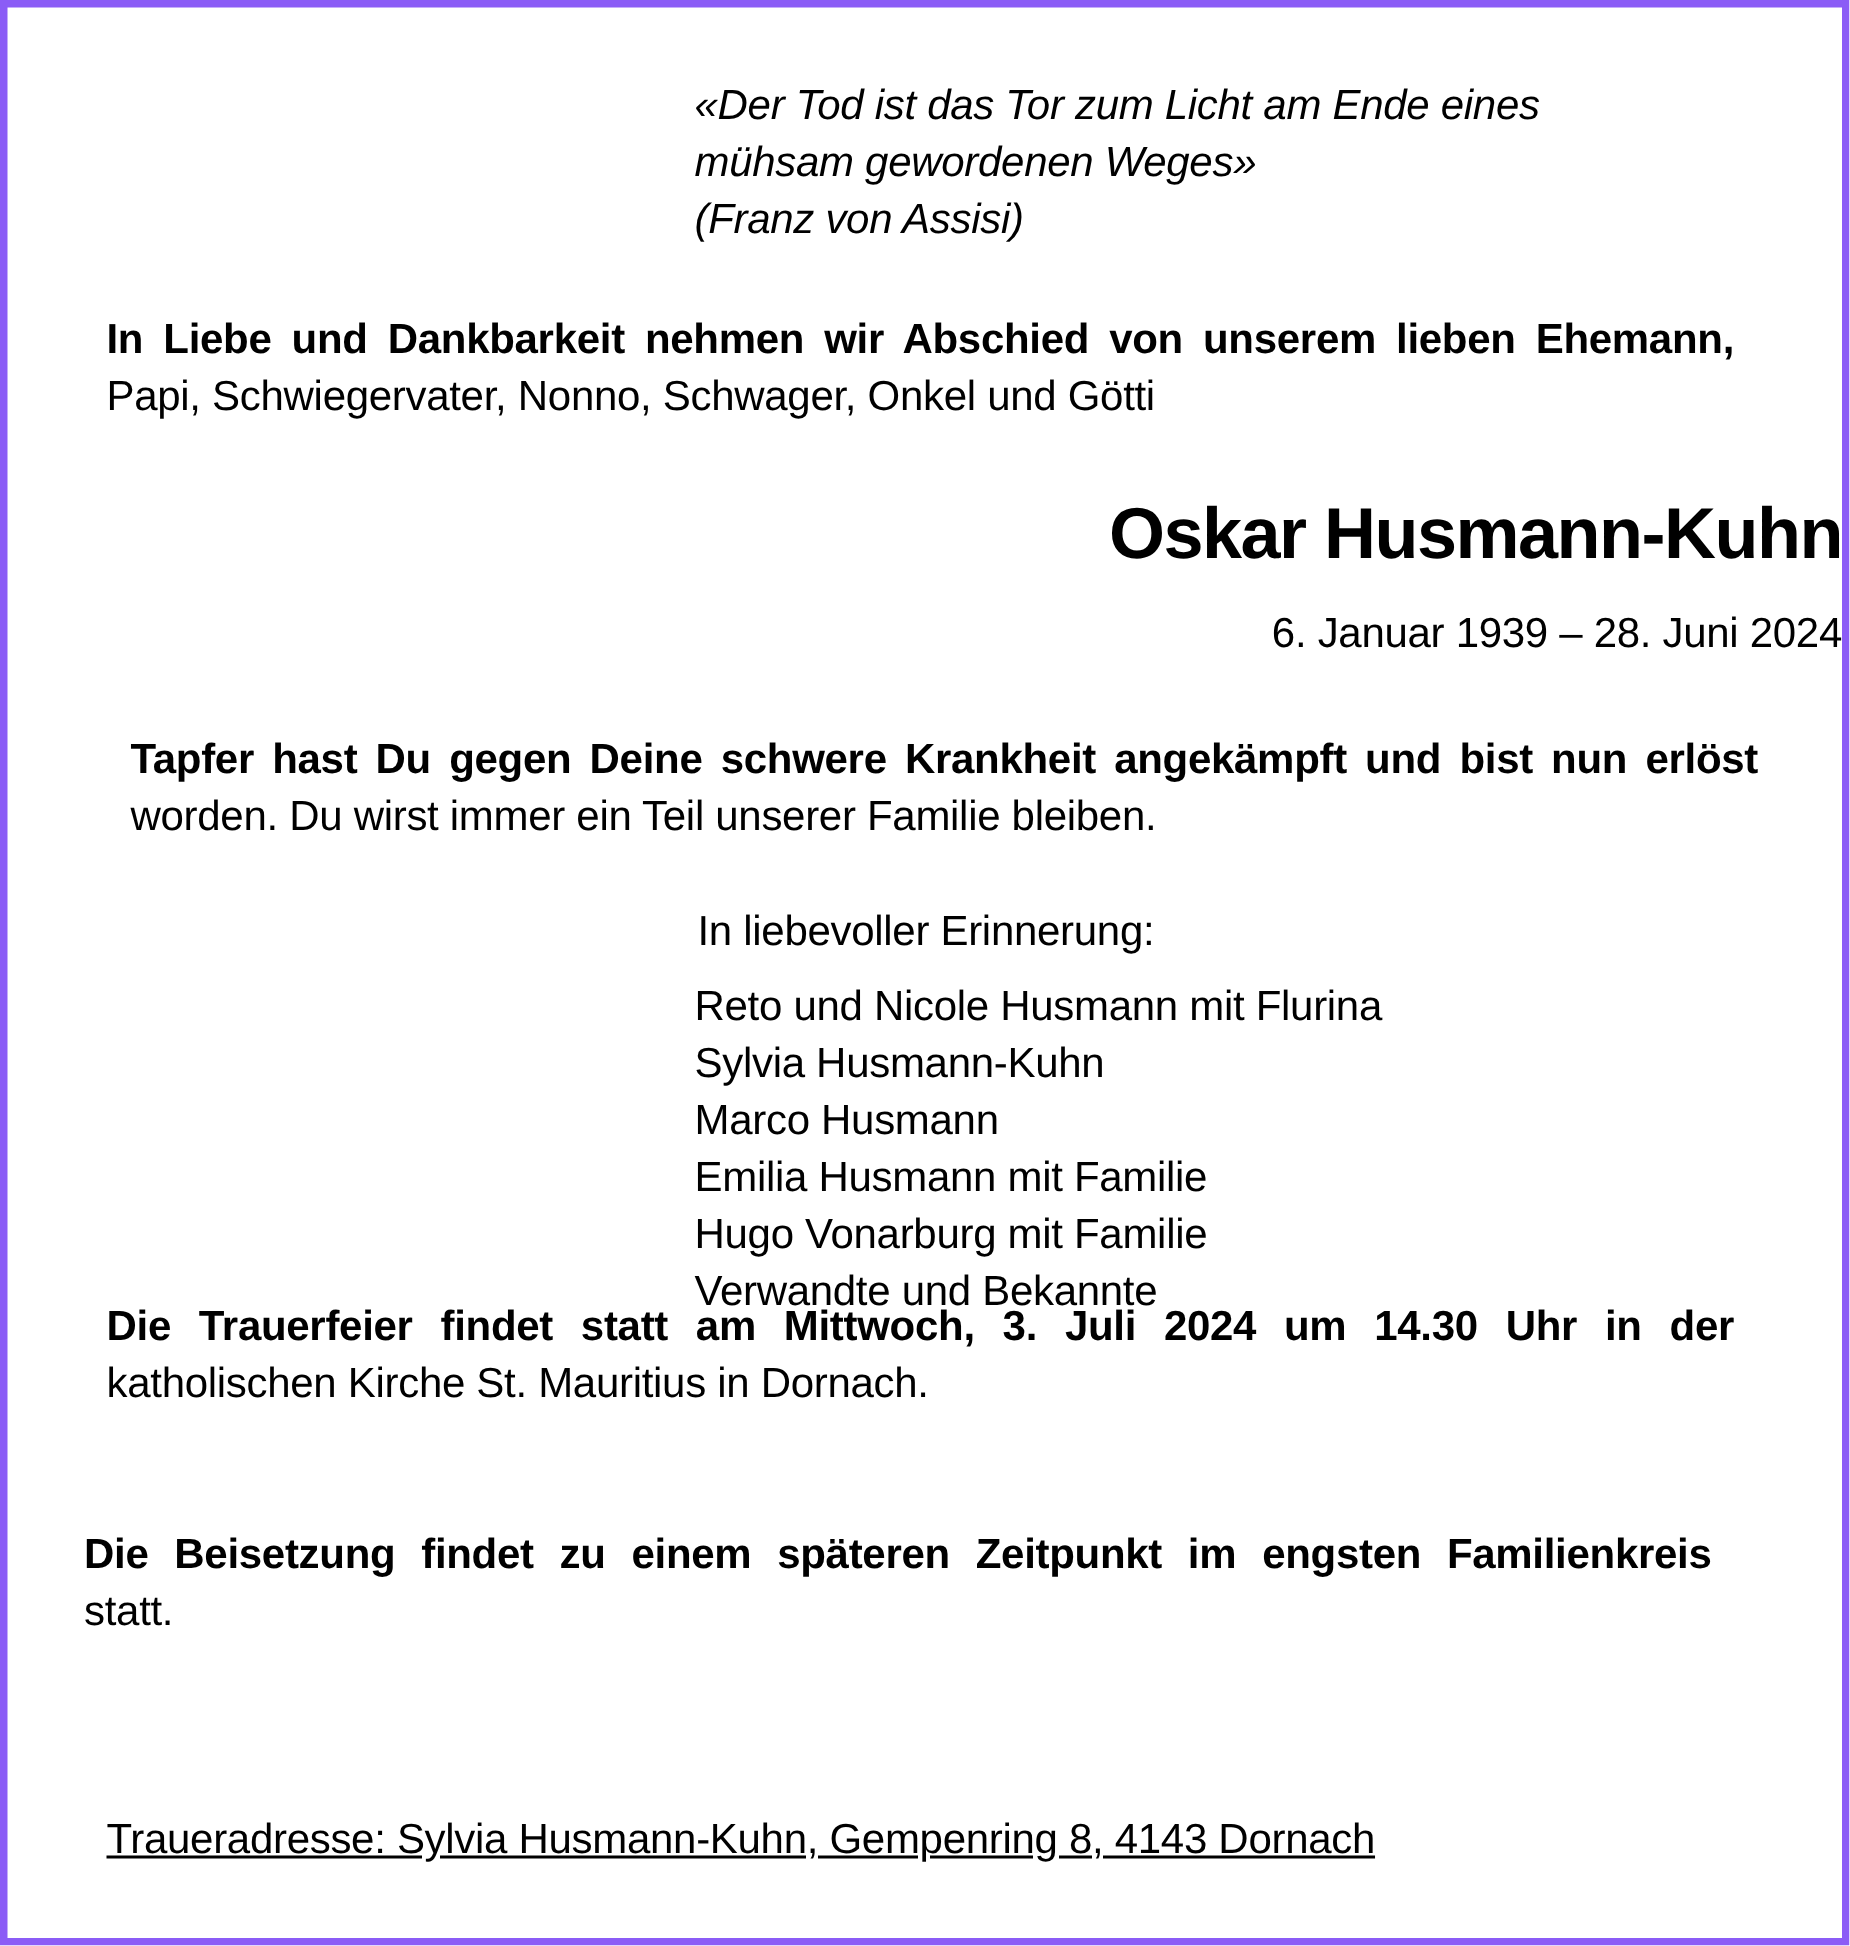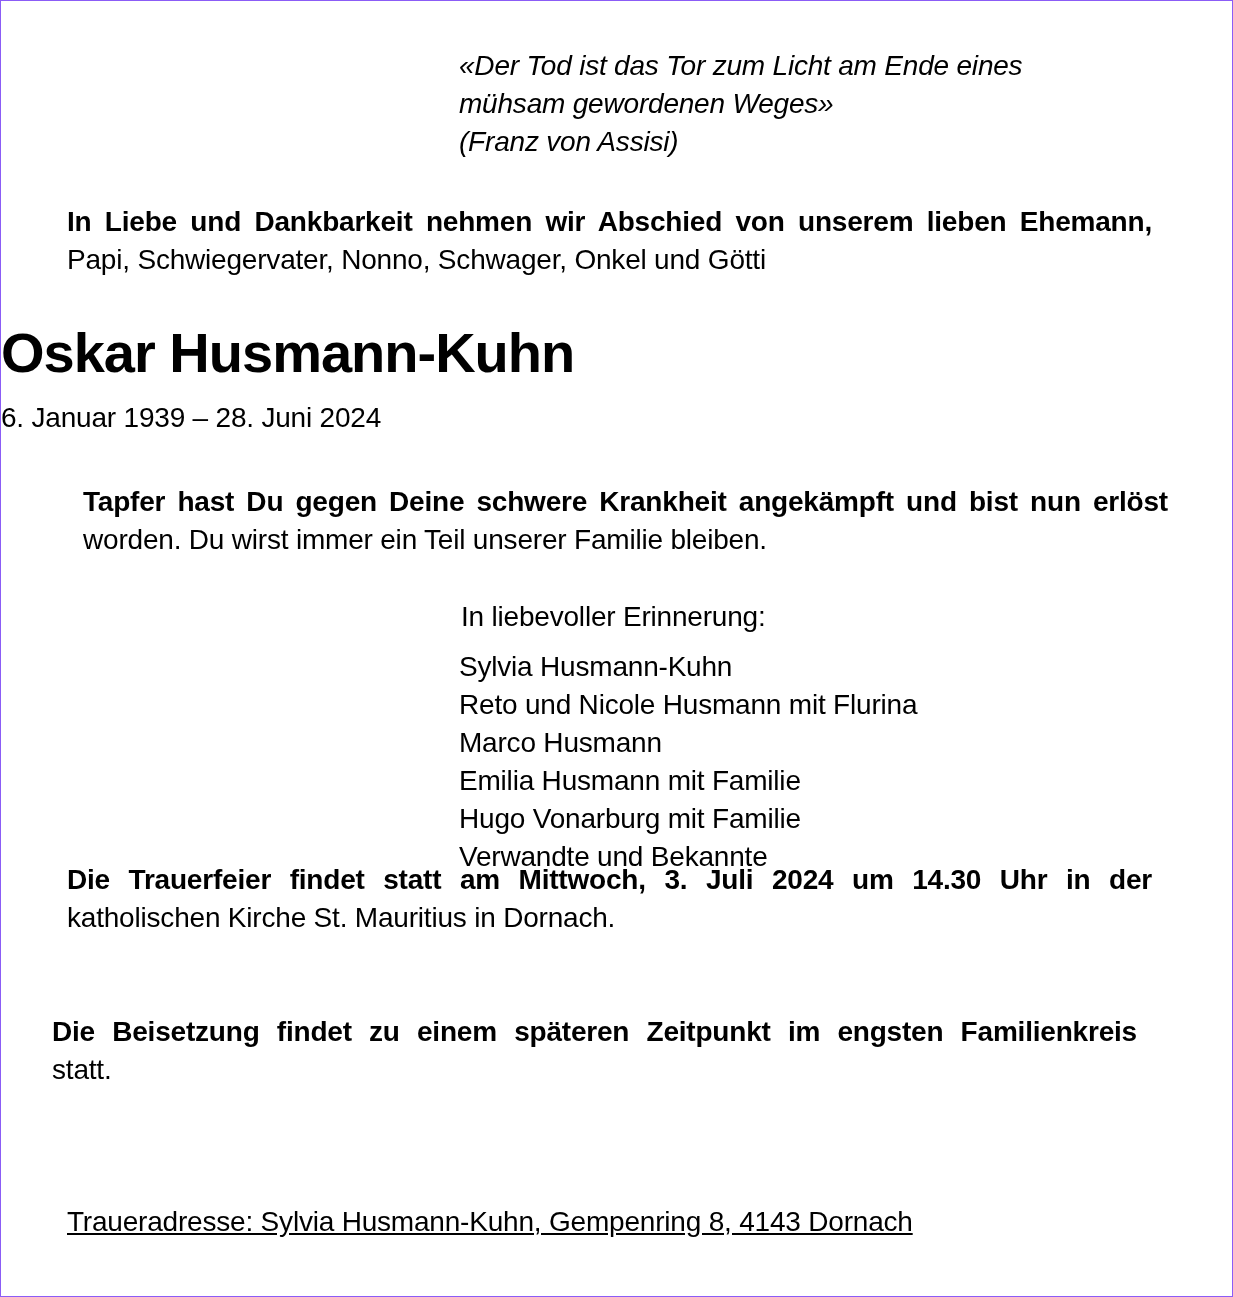--- a/index.html
+++ b/index.html
@@ -2,39 +2,39 @@
 <html lang="de"><head>
 <meta charset="utf-8">
 <title>Todesanzeige</title>
 <style>
   html, body { margin: 0; padding: 0; background: #ffffff; }
   .page {
     position: relative;
     width: 1233px;
     height: 1297px;
     box-sizing: border-box;
-    border: 1px solid #8b5cf6;
+    border: 5px solid #8b5cf6;
     background: #ffffff;
     color: #000000;
     font-family: "Liberation Sans", "DejaVu Sans", sans-serif;
     font-size: 28px;
     line-height: 38px;
     letter-spacing: -0.2px;
     overflow: hidden;
   }
   .block { position: absolute; }
   .line { white-space: nowrap; }
   .jline { white-space: normal; text-align: justify; text-align-last: justify; font-weight: bold; }
 
   .quote-block   { left: 458px; top: 46px;  font-style: italic; }
   .intro-block   { left: 66px;  top: 202px; width: 1085px; }
-  .name-title    { left: 0;     top: 314px; width: 100%; text-align: left;
-                   font-size: 56px; font-weight: 700; line-height: 76px;
+  .name-title    { left: 0;     top: 314px; width: 100%; text-align: right;
+                   font-size: 48px; font-weight: 700; line-height: 76px;
                    letter-spacing: -1px; white-space: nowrap; }
-  .life-dates    { left: 0;     top: 398px; width: 100%; text-align: left; white-space: nowrap; }
+  .life-dates    { left: 0;     top: 398px; width: 100%; text-align: right; white-space: nowrap; }
   .farewell-block{ left: 66px;  top: 482px; width: 1085px; margin-left: 16px; }
   .mem-heading   { left: 460px; top: 597px; }
   .names-block   { left: 458px; top: 647px; }
   .service-block { left: 66px;  top: 860px;  width: 1085px; }
   .burial-block  { left: 51px;  top: 1012px; width: 1085px; }
   .donation-block{ left: 66px;  top: 1107px; width: 1085px; }
   .address-block { left: 66px;  top: 1202px; width: 1085px; text-decoration: underline; }
 </style>
 </head>
 <body>
@@ -57,22 +57,22 @@
   <div class="block life-dates">6. Januar 1939 – 28. Juni 2024</div>
 
   <div class="block farewell-block">
     <div class="jline">Tapfer hast Du gegen Deine schwere Krankheit angekämpft und bist nun erlöst</div>
     <div class="line">worden. Du wirst immer ein Teil unserer Familie bleiben.</div>
   </div>
 
   <div class="block mem-heading">In liebevoller Erinnerung:</div>
 
   <div class="block names-block">
+    <div class="line">Reto und Nicole Husmann mit Flurina</div>
     <div class="line">Sylvia Husmann-Kuhn</div>
-    <div class="line">Reto und Nicole Husmann mit Flurina</div>
     <div class="line">Marco Husmann</div>
     <div class="line">Emilia Husmann mit Familie</div>
     <div class="line">Hugo Vonarburg mit Familie</div>
     <div class="line">Verwandte und Bekannte</div>
   </div>
 
   <div class="block service-block">
     <div class="jline">Die Trauerfeier findet statt am Mittwoch, 3. Juli 2024 um 14.30 Uhr in der</div>
     <div class="line">katholischen Kirche St. Mauritius in Dornach.</div>
   </div>

